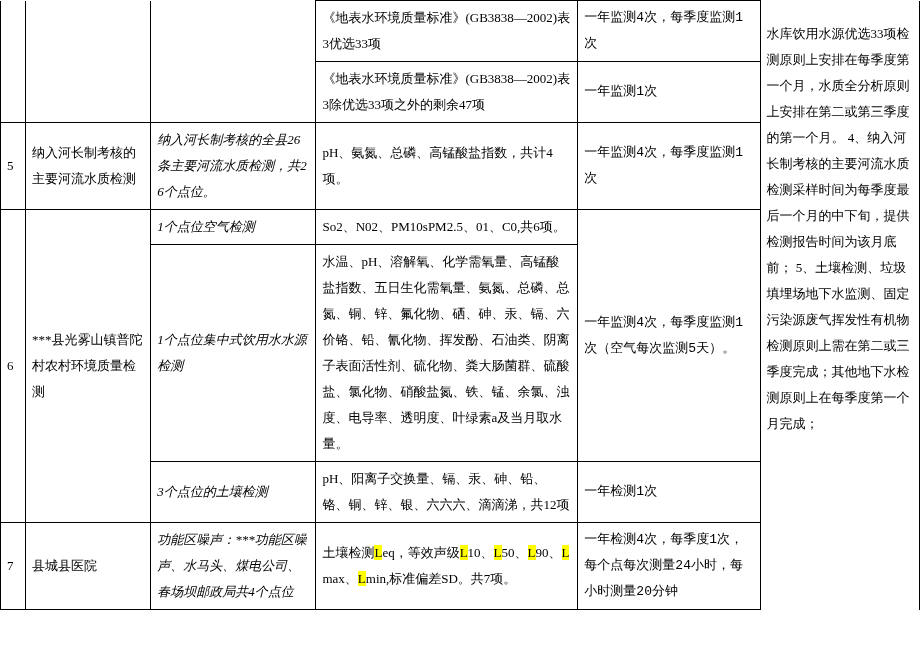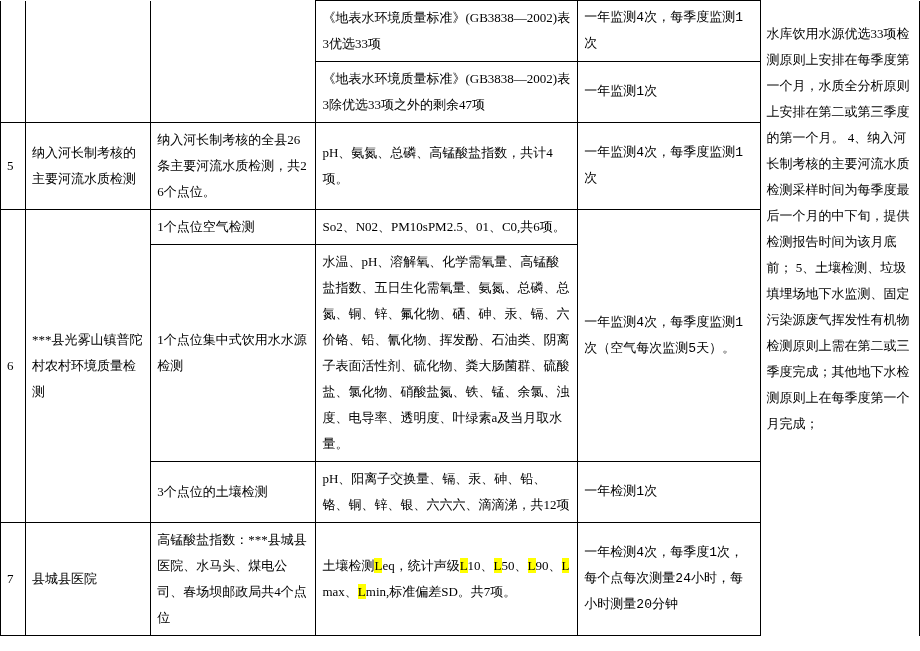--- a/index.html
+++ b/index.html
@@ -18,21 +18,21 @@
     }
     td {
       border: 1px solid #000;
       padding: 4px 6px;
       vertical-align: middle;
       text-align: left;
       word-break: break-all;
     }
     .col-num { width: 22px; text-align: left; }
     .col-name { width: 110px; }
-    .col-points { width: 145px; }
+    .col-points { width: 145px; font-style: italic; }
     .col-items { width: 230px; }
     .col-freq { width: 160px; font-family: Liberation Mono, monospace; }
     .col-remarks { width: 140px; padding-top: 20px; vertical-align: top; }
     .highlight { background-color: #ffff00; }
     .no-top { border-top: none; }
     .no-bottom { border-bottom: none; }
   </style>
 </head>
 <body>
 
@@ -74,18 +74,18 @@
     <td class="col-items">水温、pH、溶解氧、化学需氧量、高锰酸盐指数、五日生化需氧量、氨氮、总磷、总氮、铜、锌、氟化物、硒、砷、汞、镉、六价铬、铅、氰化物、挥发酚、石油类、阴离子表面活性剂、硫化物、粪大肠菌群、硫酸盐、氯化物、硝酸盐氮、铁、锰、余氯、浊度、电导率、透明度、叶绿素a及当月取水量。</td>
   </tr>
   <tr>
     <td class="col-points">3个点位的土壤检测</td>
     <td class="col-items">pH、阳离子交换量、镉、汞、砷、铅、铬、铜、锌、银、六六六、滴滴涕，共12项</td>
     <td class="col-freq">一年检测1次</td>
   </tr>
   <tr>
     <td class="col-num">7</td>
     <td class="col-name">县城县医院</td>
-    <td class="col-points">高锰酸盐指数：***县城县医院、水马头、煤电公司、春场坝邮政局共4个点位</td>
-    <td class="col-items"><span>土壤检测</span><span class="highlight">L</span><span>eq，统计声级</span><span class="highlight">L</span><span>10、</span><span class="highlight">L</span><span>50、</span><span class="highlight">L</span><span>90、</span><span class="highlight">L</span><span>max、</span><span class="highlight">L</span><span>min,标准偏差SD。共7项。</span></td>
+    <td class="col-points">功能区噪声：***功能区噪声、水马头、煤电公司、春场坝邮政局共4个点位</td>
+    <td class="col-items"><span>土壤检测</span><span class="highlight">L</span><span>eq，等效声级</span><span class="highlight">L</span><span>10、</span><span class="highlight">L</span><span>50、</span><span class="highlight">L</span><span>90、</span><span class="highlight">L</span><span>max、</span><span class="highlight">L</span><span>min,标准偏差SD。共7项。</span></td>
     <td class="col-freq">一年检测4次，每季度1次，每个点每次测量24小时，每小时测量20分钟</td>
   </tr>
 </tbody>
   </table>
 
 </body></html>

